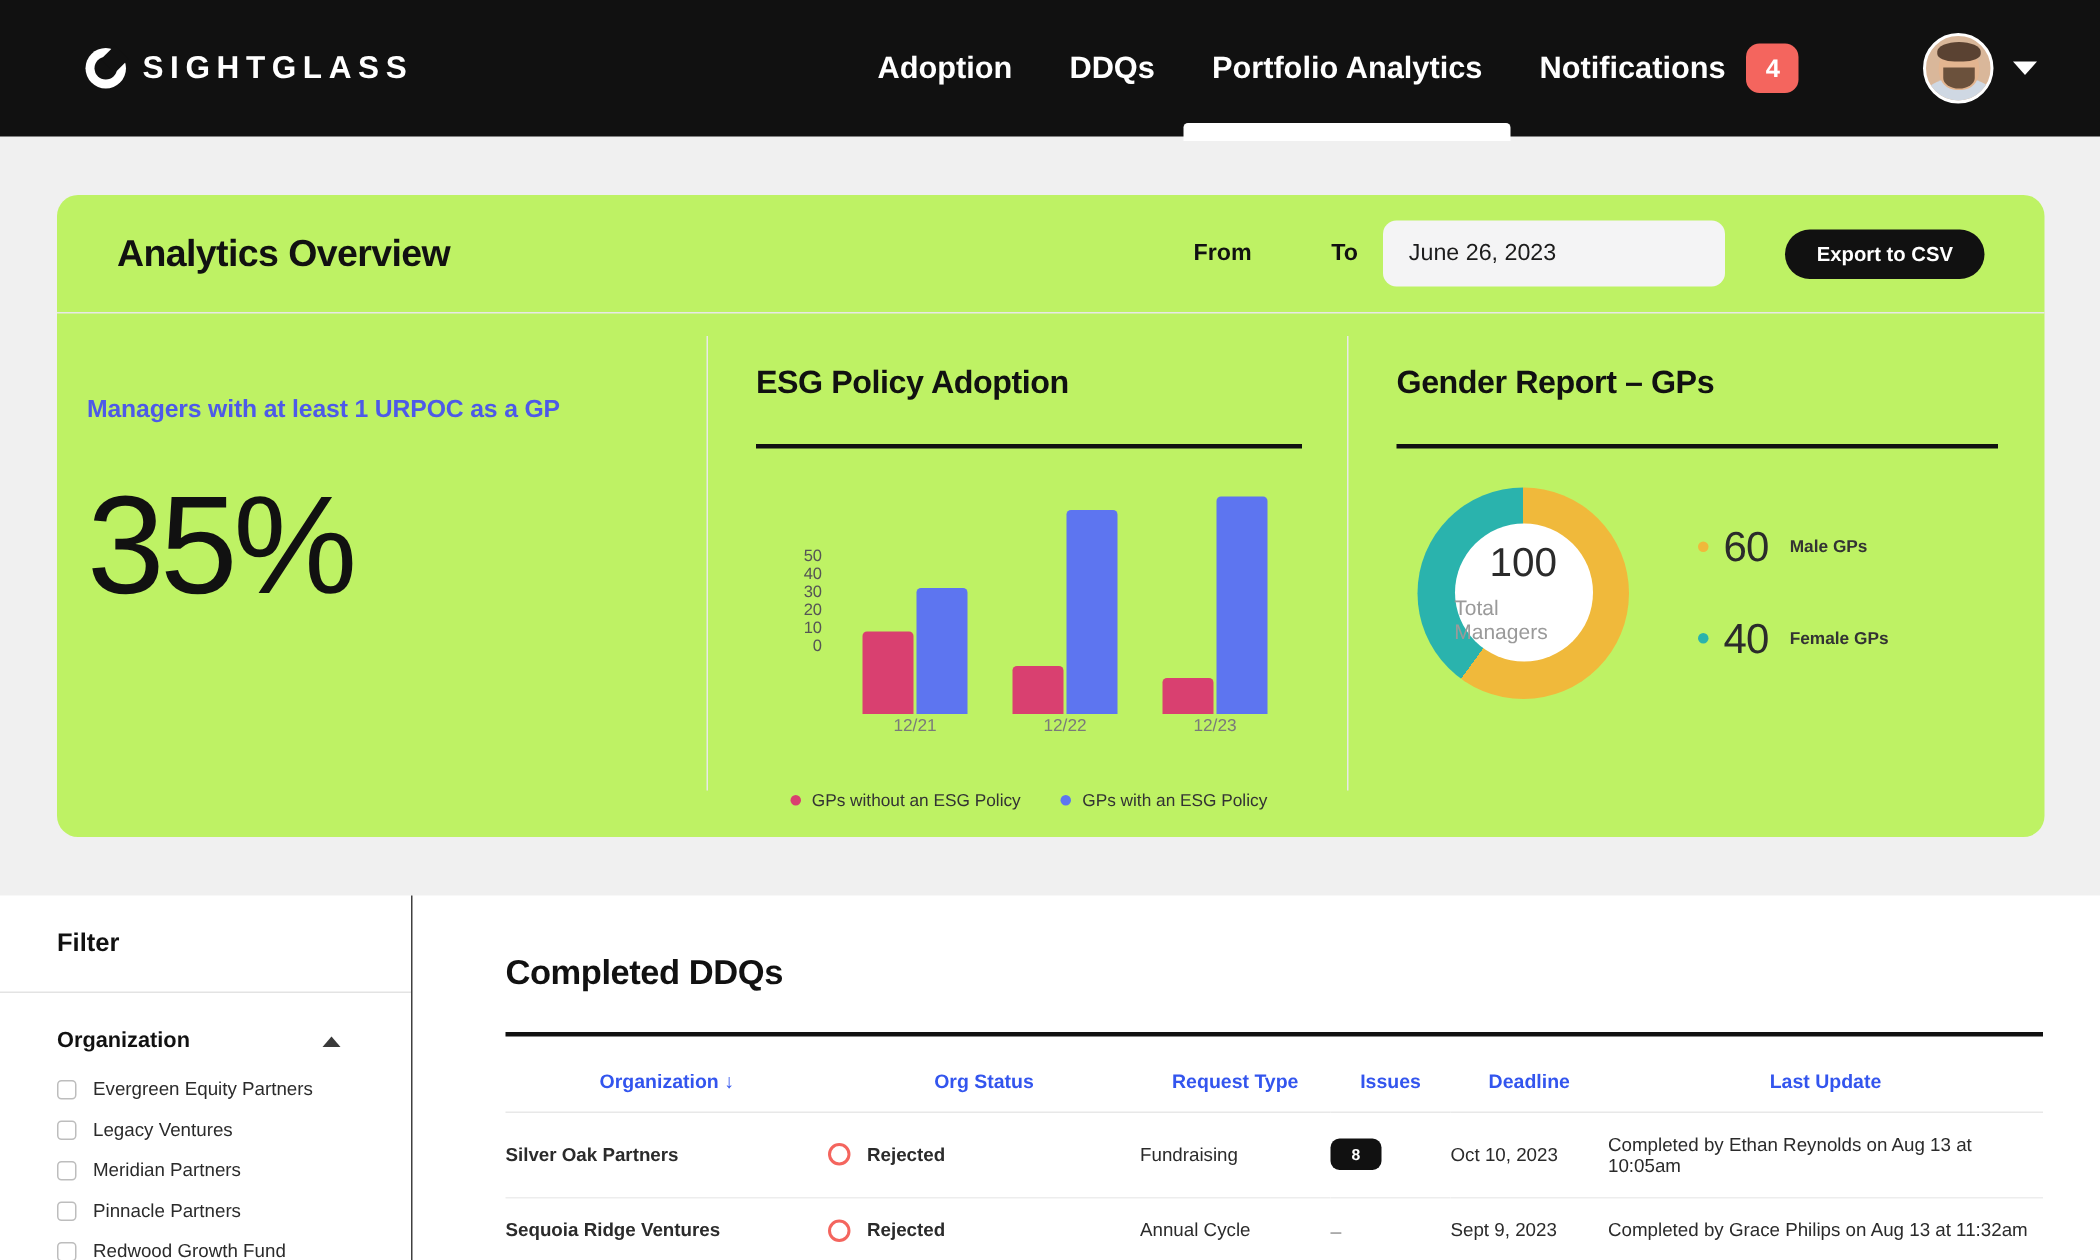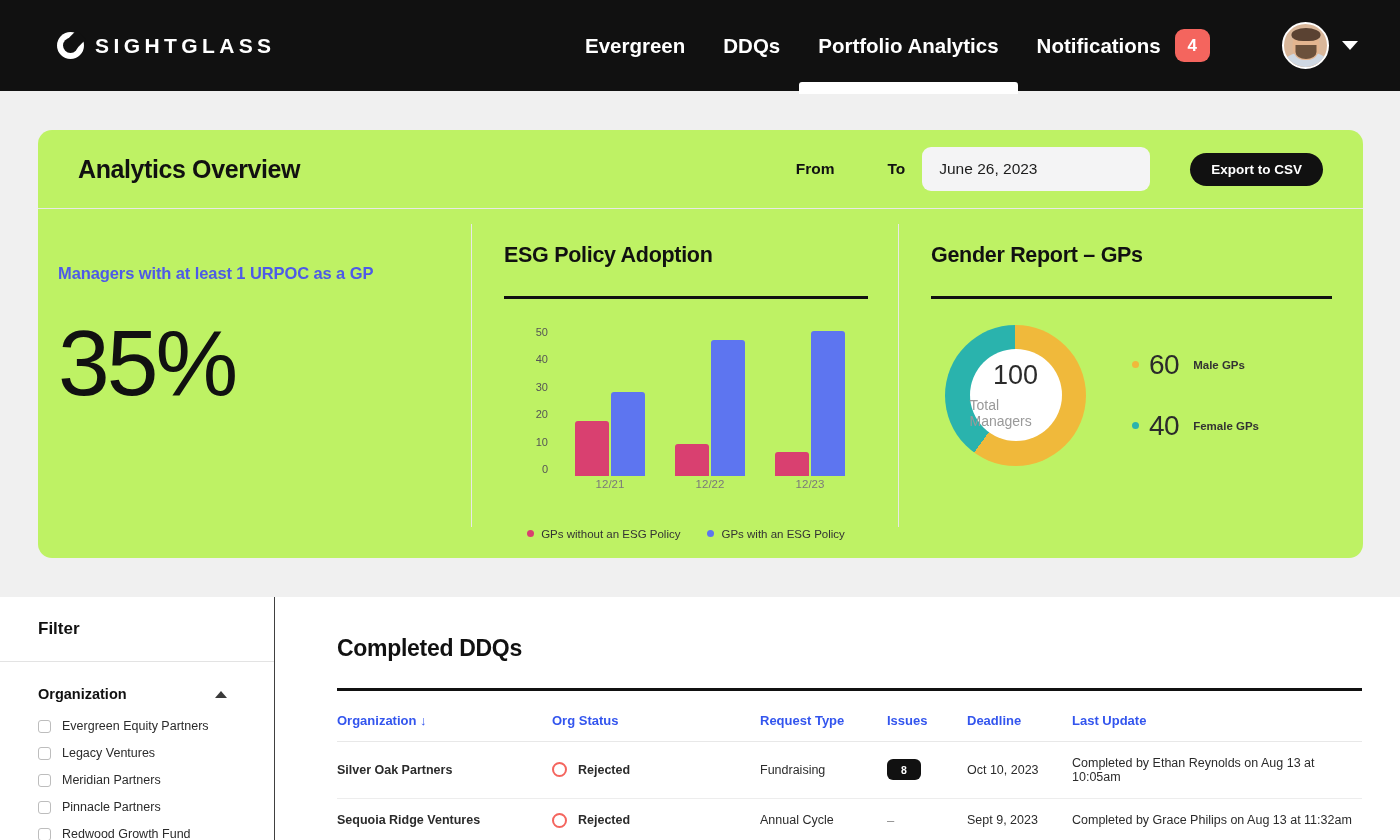--- a/index.html
+++ b/index.html
@@ -136,21 +136,21 @@
 
   .panel-chart { width:426px; padding:34px 30px 0 32px; }
   .panel-donut { width:463px; padding:34px 30px 0 32px; }
   .sec-title { font-size:21.5px; font-weight:700; color:#111111; letter-spacing:-0.3px; }
   .sec-rule { height:2.5px; background:#111111; margin-top:28px; }
 
   
   .bars-area { position:relative; height:170px; margin-top:27px; }
   .ylabels {
     position:absolute; left:18px; top:0; width:26px; height:150px;
-    display:flex; flex-direction:column; justify-content:space-between;
+    display:flex; flex-direction:column; justify-content:center;
     font-size:11px; color:#555555; text-align:right;
   }
   .bars {
     position:absolute; left:56px; right:8px; top:0; height:150px;
     display:flex; justify-content:space-around; align-items:flex-end;
   }
   .bar-group { display:flex; align-items:flex-end; gap:2px; width:72px; justify-content:center; position:relative; }
   .bar { width:34px; border-radius:3px 3px 0 0; }
   .bar.pink { background:#d94070; }
   .bar.blue { background:#5d75f0; }
@@ -216,21 +216,21 @@
     width:13px; height:13px; border:1.3px solid #bdbdbd;
     border-radius:3px; background:#ffffff; flex:0 0 auto;
   }
   .check-lbl { font-size:12.5px; color:#2b2b2b; }
 
   .table-col { flex:1; padding:38px 38px 0 62px; }
   .table-title { font-size:23px; font-weight:700; color:#111111; letter-spacing:-0.3px; }
   .table-rule { height:2.5px; background:#111111; margin-top:26px; }
   table { width:100%; border-collapse:collapse; table-layout:fixed; }
   th {
-    text-align:left; color:#3355ee; font-size:13px; font-weight:700;
+    text-align:center; color:#3355ee; font-size:13px; font-weight:700;
     padding:22px 0 13px; border-bottom:1px solid #e8e8e8;
   }
   td {
     font-size:12.5px; color:#2b2b2b; padding:14px 0;
     border-bottom:1px solid #ededed; vertical-align:middle;
   }
   td.org { font-weight:700; font-size:12.5px; }
   .status-cell { display:flex; align-items:center; gap:11px; }
   .ring { width:15px; height:15px; border-radius:50%; border:2.4px solid #f4655e; flex:0 0 auto; }
   .status-txt { font-weight:700; font-size:12.5px; }
@@ -250,21 +250,21 @@
 </head>
 <body>
 
 <div class="topbar">
   <div class="logo-wrap">
     <div class="logo-mark"></div>
     <div class="logo-text">SIGHTGLASS</div>
   </div>
 
   <nav class="nav">
-    <div class="nav-item">Evergreen</div>
+    <div class="nav-item">Adoption</div>
     <div class="nav-item">DDQs</div>
     <div class="nav-item active">Portfolio Analytics</div>
     <div class="notif-group">
       <span class="notif-label">Notifications</span>
       <span class="notif-badge">4</span>
     </div>
   </nav>
 
   <div class="avatar-group">
     <div class="avatar">

